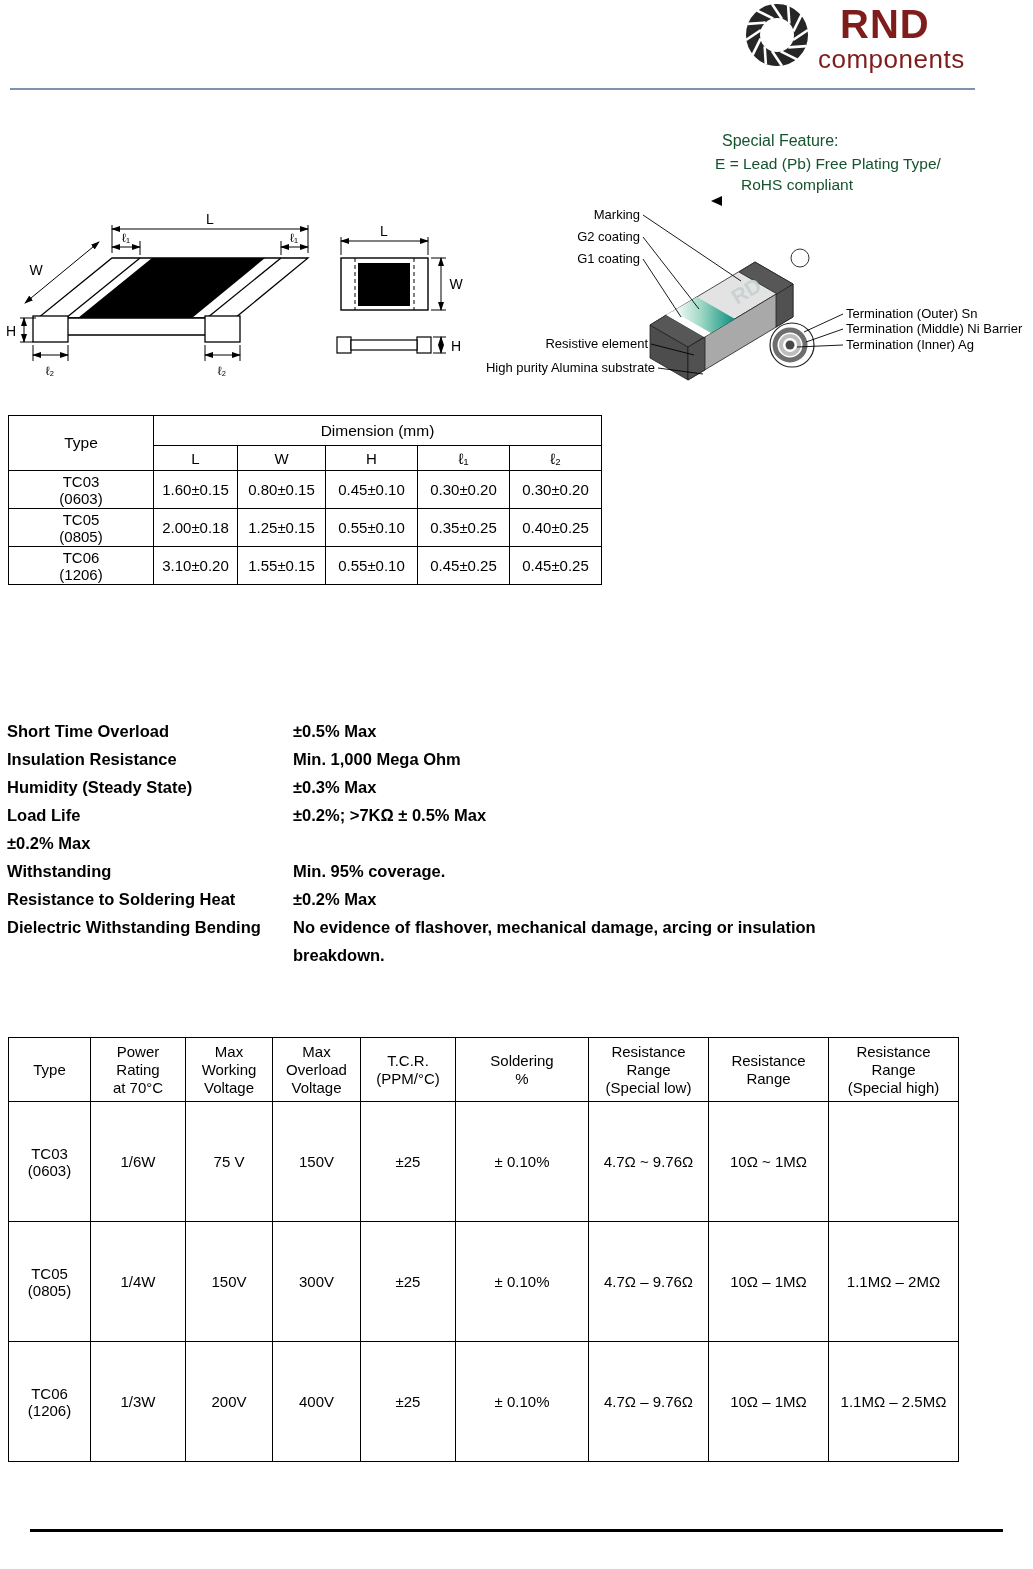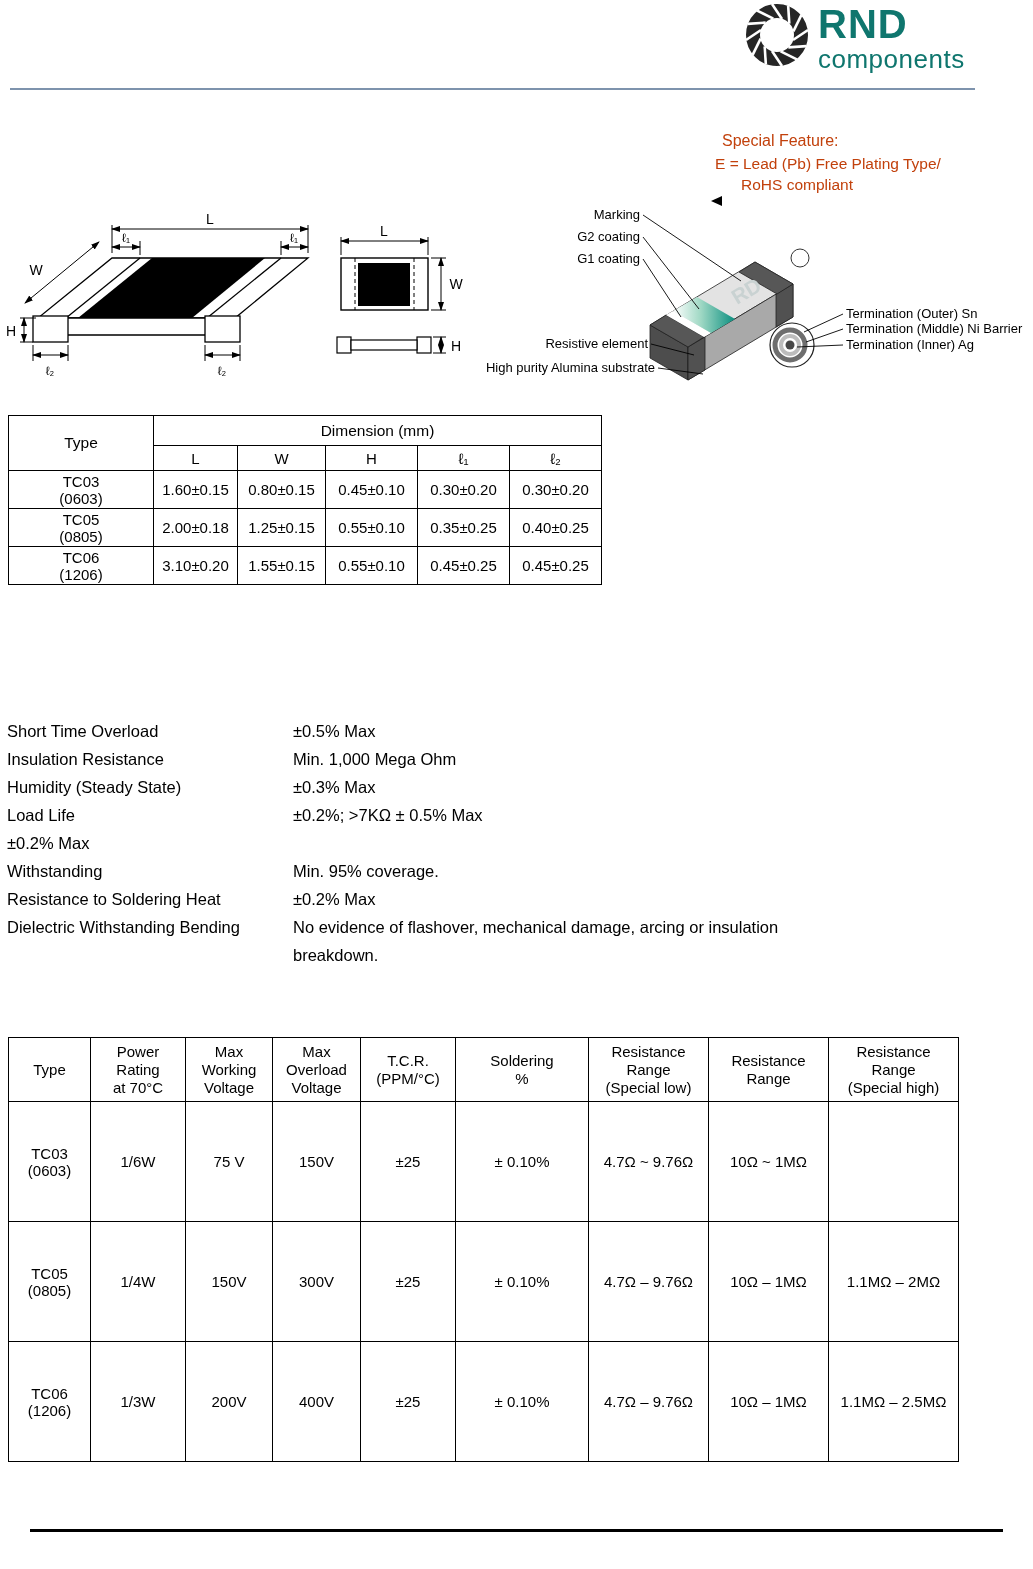--- a/index.html
+++ b/index.html
@@ -4,44 +4,44 @@
 <style>
   * { margin:0; padding:0; box-sizing:border-box; }
   html,body { background:#fff; }
   body { font-family:"Liberation Sans", sans-serif; color:#000; }
   .page { position:relative; width:1033px; height:1569px; background:#fff; overflow:hidden; }
 
   
   .logo-wrap { position:absolute; top:2px; left:744px; display:flex; align-items:flex-start; }
   .logo-icon { width:66px; height:66px; }
   .logo-text { margin-left:8px; }
-  .logo-brand { font-size:40px; font-weight:bold; color:#0f766e; line-height:44px; letter-spacing:1px; }
-  .logo-sub { font-size:26px; color:#0f766e; line-height:26px; letter-spacing:0.5px; margin-top:0px; }
+  .logo-brand { font-size:40px; font-weight:bold; color:#7f1d1d; line-height:44px; letter-spacing:1px;margin-left:22px; }
+  .logo-sub { font-size:26px; color:#7f1d1d; line-height:26px; letter-spacing:0.5px; margin-top:0px; }
   .header-rule { position:absolute; top:88px; left:10px; width:965px; height:2px; background:#7e93ad; }
 
   
-  .special { position:absolute; top:130px; left:715px; font-size:15.5px; line-height:21px; color:#c2410c; }
+  .special { position:absolute; top:130px; left:715px; font-size:15.5px; line-height:21px; color:#14532d; }
   .special-title { font-size:16px; margin-left:7px; }
   .sf1 { margin-top:2px; }
   .sf2 { margin-left:26px; }
 
   
   .drawings { position:absolute; top:195px; left:0; width:1033px; height:215px; }
   .drawings text { font-family:"Liberation Sans", sans-serif; }
 
   
   .dim-table { position:absolute; top:415px; left:8px; border-collapse:collapse; font-size:15px; table-layout:fixed; }
   .dim-table td { border:1px solid #000; text-align:center; vertical-align:middle; padding:0 2px; }
   .dim-table .h1 td { height:30px; font-size:15.5px; }
   .dim-table .h2 td { height:25px; }
   .dim-table .datarow td { height:38px; }
 
   
   .specs { position:absolute; top:717px; left:7px; width:990px; font-size:16.5px; }
-  .spec-row { display:flex; min-height:28px; line-height:28px; }
+  .spec-row { display:flex; min-height:28px; line-height:28px;font-weight:bold; }
   .spec-label { width:286px; flex:0 0 286px; }
   .spec-value { max-width:560px; }
 
   
   .ratings-table { position:absolute; top:1037px; left:8px; border-collapse:collapse; font-size:15px; table-layout:fixed; }
   .ratings-table th, .ratings-table td { border:1px solid #000; text-align:center; vertical-align:middle; font-weight:normal; padding:0 3px; }
   .ratings-table thead th { height:64px; line-height:18px; }
   .ratings-table tbody td { height:120px; }
 
   .footer-rule { position:absolute; top:1529px; left:30px; width:973px; height:3px; background:#000; }

